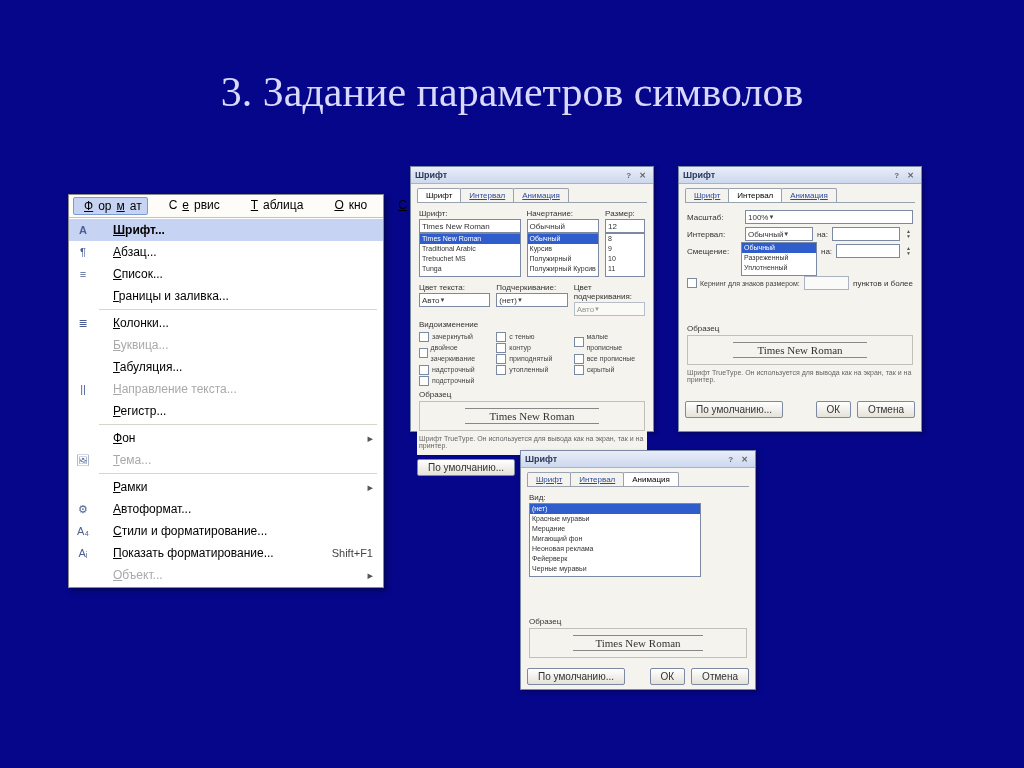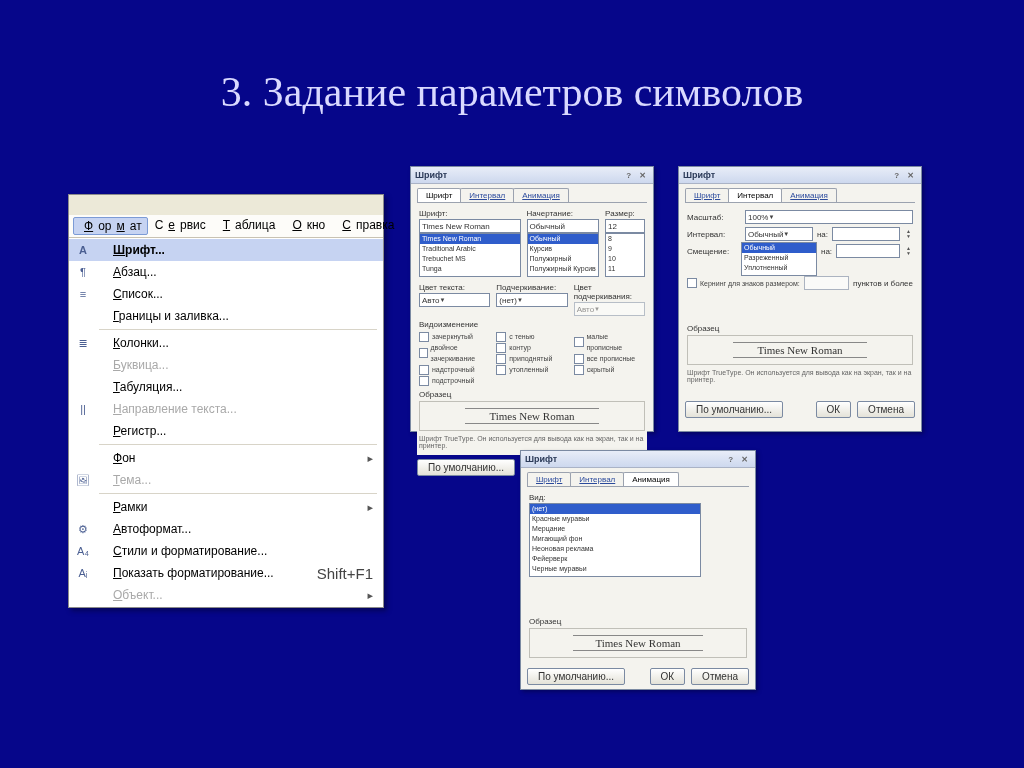--- a/index.html
+++ b/index.html
@@ -30,25 +30,24 @@
     left: 68px;
     top: 194px;
     width: 314px;
     background: #ece9d8;
     border: 1px solid #8b8b8b;
     box-shadow: 3px 3px 5px rgba(0,0,0,.35);
     font-size: 12px;
   }
   .menu-bar {
     display: flex;
-    gap: 2px;
+    gap: 16px;
     padding: 2px 4px;
     background: #fdfcf9;
     border-bottom: 1px solid #c8c2b3;
-    margin-top: 20px;
   }
   .menu-bar span {
     padding: 1px 5px;
   }
   .menu-bar .active {
     background: #c6d3f2;
     border: 1px solid #7c9bd6;
     border-radius: 2px;
   }
   .drop {
@@ -64,21 +63,21 @@
   }
   .drop-row.hl { background: #c6d3f2; font-weight: bold; }
   .drop-row.dis { color: #a9a9a9; }
   .ico-cell {
     width: 28px;
     text-align: center;
     color: #4b5f92;
     font-size: 11px;
   }
   .drop-label { flex: 1; text-align: left; padding-left: 16px; }
-  .drop-accel { color: #444; font-size: 15px; }
+  .drop-accel { color: #444; font-size: 11px; }
   .sep {
     height: 1px;
     margin: 2px 6px 2px 30px;
     background: #d8d4c8;
   }
   .chev { font-size: 11px; color: #555; }
   .uline { text-decoration: underline; }
 
   
   .panel {

